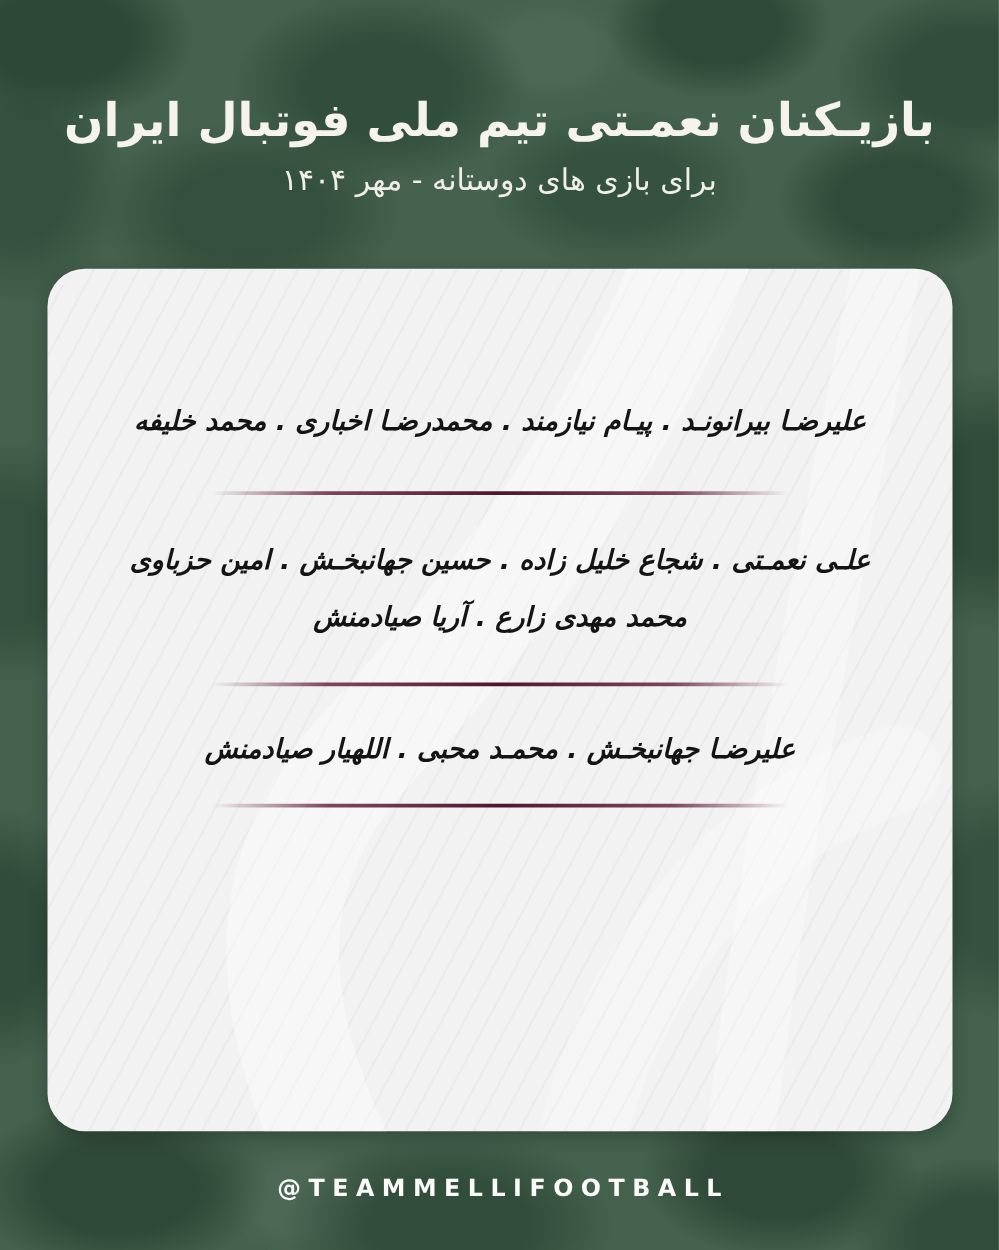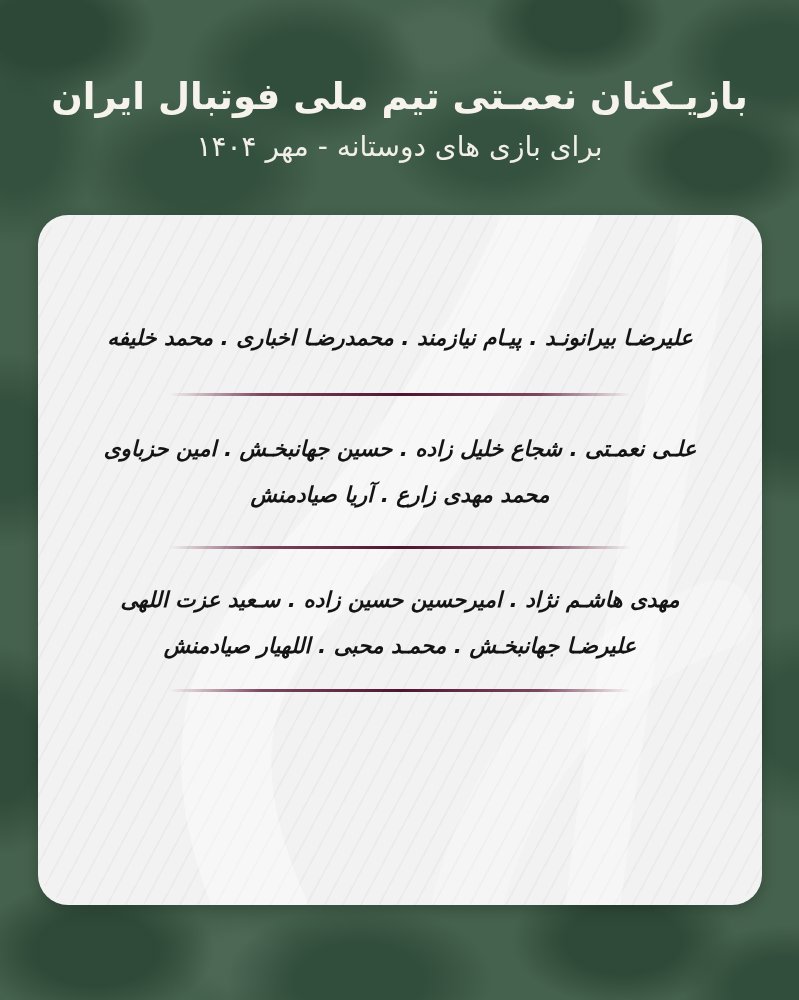--- a/index.html
+++ b/index.html
@@ -37,21 +37,21 @@
 
   .header{
     position:absolute;top:72px;left:0;width:100%;
     text-align:center;color:#f6f3ec;direction:rtl;z-index:2;
   }
   .title{
     margin:0;font-size:37px;line-height:1.35;font-weight:bold;
     letter-spacing:0;
   }
   .subtitle{
-    margin-top:8px;font-size:28px;font-weight:500;color:#f2efe8;
+    margin-top:8px;font-size:24px;font-weight:500;color:#f2efe8;
   }
 
   .card{
     position:absolute;left:38px;top:215px;width:724px;height:690px;
     background:#f3f2f3;border-radius:30px;z-index:2;overflow:hidden;
     box-shadow:0 4px 14px rgba(0,0,0,.25);
   }
   .card-texture{
     position:absolute;inset:0;border-radius:42px;
     background-image:repeating-linear-gradient(
@@ -115,22 +115,22 @@
       <div class="divider d1"></div>
 
       <div class="group g2">
         <p>علـی نعمـتی . شجاع خلیل زاده .  حسین جهانبخـش .  امین حزباوی</p>
         <p>محمد مهدی زارع .  آریا صیادمنش</p>
       </div>
 
       <div class="divider d2"></div>
 
       <div class="group g3">
-        <p>مهدی هاشـم نژاد  .  امیرحسین حسین زاده  .  سـعید عزت اللهی</p>
         <p>علیرضـا جهانبخـش  .  محمـد محبی  .  اللهیار صیادمنش</p>
       </div>
 
       <div class="divider d3"></div>
 
     </div>
   </section>
 
+  <footer class="handle">@TEAMMELLIFOOTBALL</footer>
 </div>
 
 </body></html>

